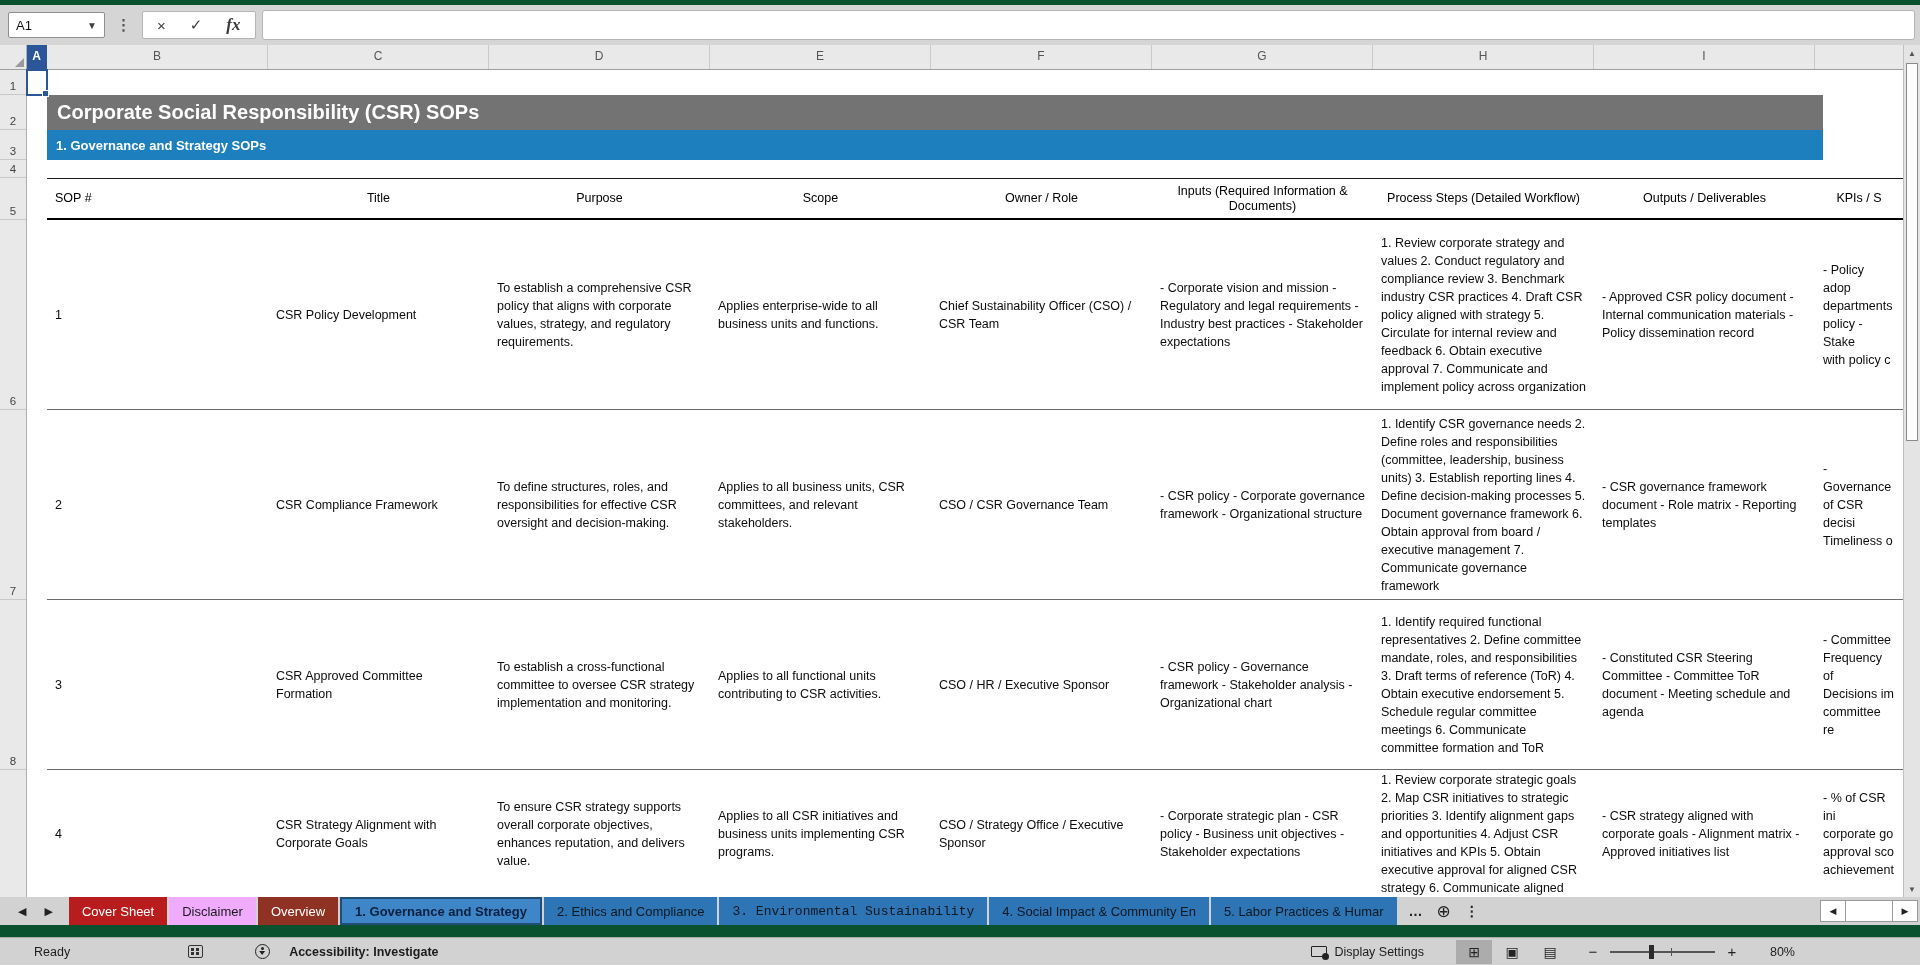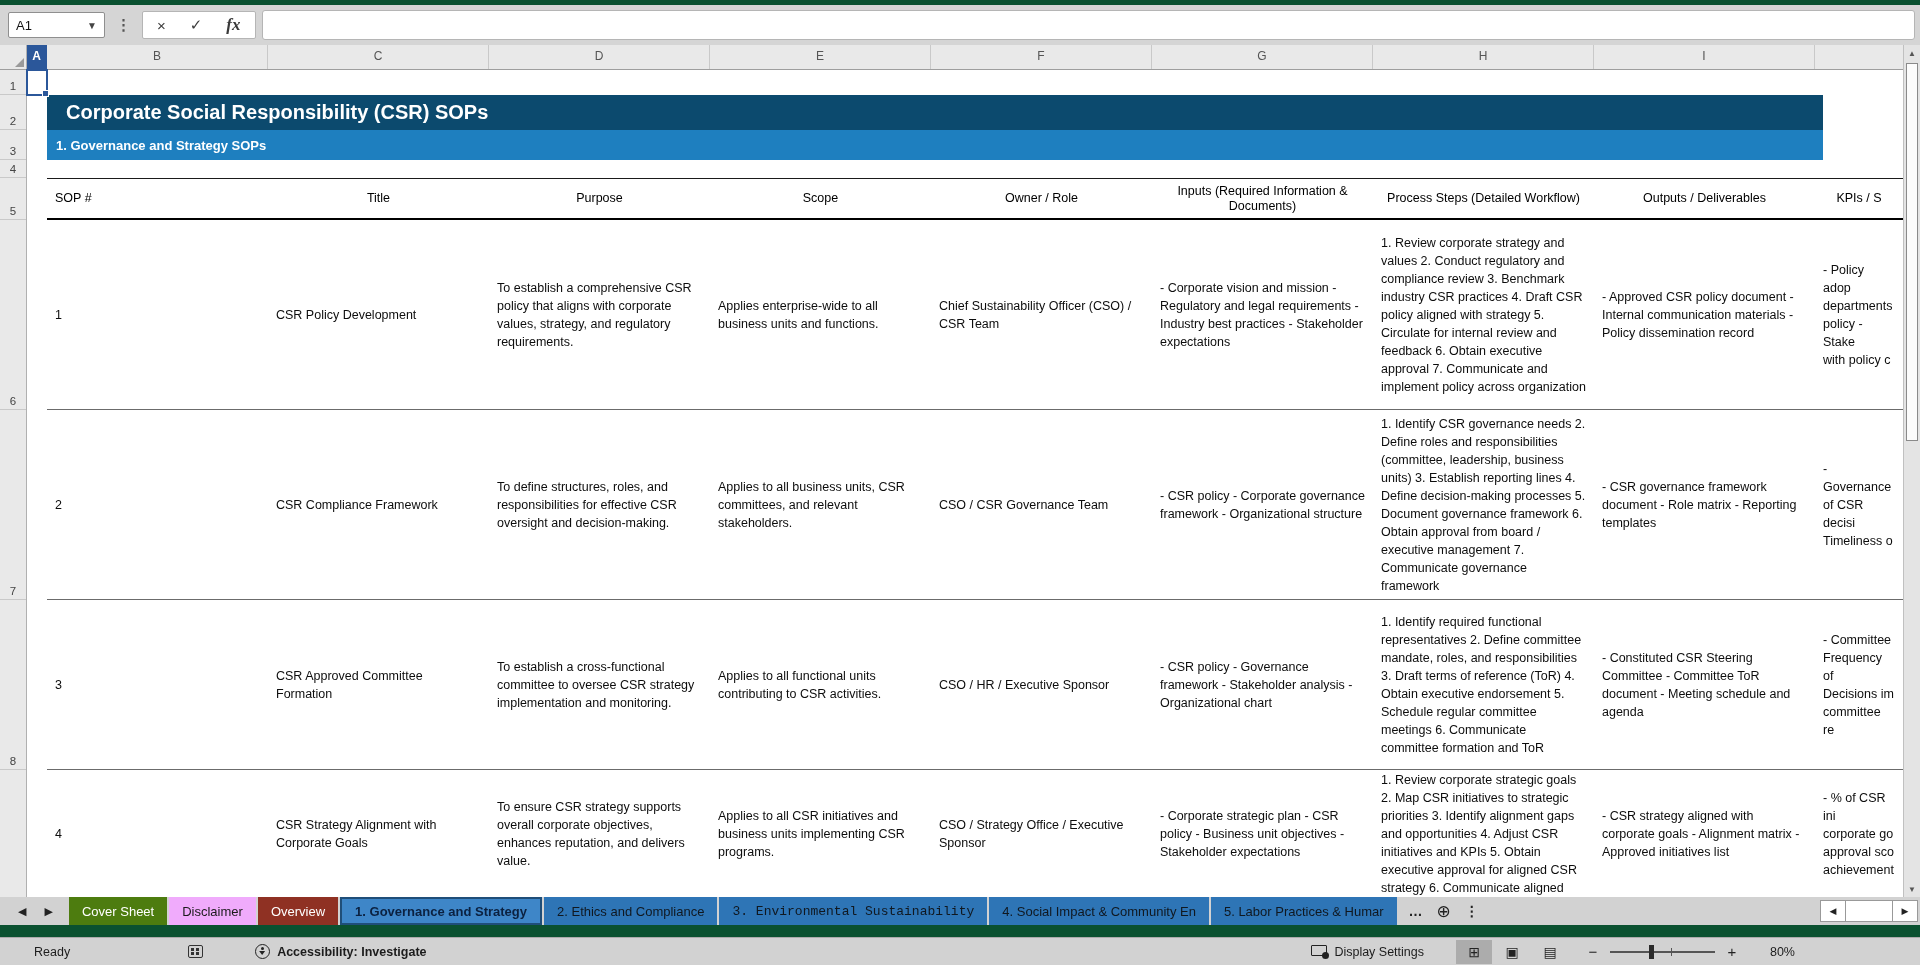--- a/index.html
+++ b/index.html
@@ -27,22 +27,22 @@
         border-right:1px solid #C9C9C9;box-sizing:border-box;}
   .colh.sel{width:20px;background:#2B579A;color:#fff;font-weight:bold;border-right:1px solid #2B579A;}
   .colh.fill{flex:1;border-right:none;}
   
   .gutter{position:absolute;left:0;top:70px;width:27px;height:827px;background:#E9E9E9;
           border-right:1px solid #B0B0B0;box-sizing:border-box;}
   .rl{display:flex;align-items:flex-end;justify-content:center;font-size:11.5px;color:#444;
       border-bottom:1px solid #C9C9C9;box-sizing:border-box;padding-bottom:2px;}
   
   .rows{position:absolute;left:47px;top:70px;width:1856px;height:827px;overflow:hidden;background:#fff;}
-  .banner-black{height:35px;width:1776px;background:#0c4a6e;color:#fff;font-weight:bold;font-size:20px;
-                display:flex;align-items:center;padding-left:19px;box-sizing:border-box;}
+  .banner-black{height:35px;width:1776px;background:#737373;color:#fff;font-weight:bold;font-size:20px;
+                display:flex;align-items:center;padding-left:10px;box-sizing:border-box;}
   .banner-blue{height:30px;width:1776px;background:#1E7FBF;color:#fff;font-weight:bold;font-size:13px;
                display:flex;align-items:center;padding-left:9px;box-sizing:border-box;}
   .trow{display:grid;grid-template-columns:repeat(8,221px) 88px;box-sizing:border-box;width:1856px;}
   .thead{height:42px;border-top:1px solid #1a1a1a;border-bottom:2.5px solid #000;font-weight:normal;}
   .thead .c{display:flex;align-items:center;justify-content:center;text-align:center;
             padding:0 6px;font-size:12.5px;line-height:15px;overflow:hidden;}
   .thead .c.sop{justify-content:flex-start;text-align:left;padding-left:8px;}
   .tdata{border-bottom:1px solid #6b6b6b;}
   .tdata.last{border-bottom:none;}
   .tdata .c{display:flex;align-items:center;padding:0 8px;font-size:12.5px;line-height:18px;
@@ -71,26 +71,26 @@
   .hs-btn{width:26px;height:22px;background:#fff;border:1px solid #999;display:flex;align-items:center;
           justify-content:center;font-size:9px;color:#222;box-sizing:border-box;}
   .hs-thumb{width:46px;height:22px;background:#fff;border:1px solid #999;border-left:none;border-right:none;box-sizing:border-box;}
   .green-strip{position:absolute;left:0;top:925px;width:1920px;height:12px;background:#0A5130;}
   
   .statusbar{position:absolute;left:0;top:937px;width:1920px;height:28px;background:#D2D2D2;
              border-top:1px solid #ABABAB;display:flex;align-items:center;font-size:12.5px;color:#1c1c1c;box-sizing:border-box;}
   .sb-ready{margin-left:34px;}
   .macro-icon{margin-left:118px;width:15px;height:13px;border:1.5px solid #333;border-radius:2px;position:relative;box-sizing:border-box;}
   .macro-icon::after{content:"";position:absolute;left:2px;top:2px;width:3px;height:3px;background:#333;box-shadow:5px 0 0 #333,0 4px 0 #333,5px 4px 0 #333;}
-  .acc{margin-left:52px;display:flex;align-items:center;gap:7px;font-weight:bold;}
+  .acc{margin-left:52px;display:flex;align-items:center;gap:19px;font-weight:bold;}
   .acc-icon{width:15px;height:15px;border:1.6px solid #222;border-radius:50%;position:relative;box-sizing:border-box;}
   .acc-icon::before{content:"";position:absolute;left:4.6px;top:2px;width:3px;height:3px;border-radius:50%;background:#222;}
   .acc-icon::after{content:"";position:absolute;left:3px;top:6px;width:6px;height:4px;background:#222;clip-path:polygon(0 0,100% 0,50% 100%);}
   .sb-right{margin-left:auto;display:flex;align-items:center;margin-right:125px;}
-  .ds{display:flex;align-items:flex-start;gap:7px;}
+  .ds{display:flex;align-items:center;gap:7px;}
   .ds-icon{width:16px;height:11px;border:1.6px solid #222;border-radius:1px;position:relative;box-sizing:border-box;}
   .ds-icon::after{content:"";position:absolute;right:-3px;bottom:-4px;width:7px;height:7px;border-radius:50%;background:#222;}
   .views{display:flex;align-items:center;margin-left:32px;gap:2px;}
   .vbtn{width:36px;height:24px;display:flex;align-items:center;justify-content:center;font-size:14px;color:#222;}
   .vbtn.active{background:#ACACAC;}
   .zoomer{display:flex;align-items:center;margin-left:18px;gap:10px;}
   .zminus,.zplus{font-size:15px;color:#222;width:14px;text-align:center;}
   .ztrack{width:105px;height:2px;background:#555;position:relative;}
   .ztick{position:absolute;left:58%;top:-3px;width:1px;height:8px;background:#555;}
   .zthumb{position:absolute;left:37%;top:-6px;width:5px;height:14px;background:#2b2b2b;}
@@ -229,21 +229,21 @@
     <div class="vs-btn">▲</div>
     <div class="vs-thumb"></div>
     <div class="vs-btn dn">▼</div>
   </div>
 
   <div class="tabbar">
     <div class="tab-nav">
       <span>◀</span>
       <span>▶</span>
     </div>
-    <div class="tab" style="background: #4d7c0f; color: rgb(255, 255, 255);">Cover Sheet</div>
+    <div class="tab" style="background: #b91c1c; color: rgb(255, 255, 255);">Cover Sheet</div>
     <div class="tab" style="background: #f0abfc; color: rgb(26, 26, 26);">Disclaimer</div>
     <div class="tab" style="background: rgb(143, 49, 35); color: rgb(255, 255, 255);">Overview</div>
     <div class="tab active" style="background: rgb(62, 134, 200); color: rgb(11, 33, 64);">1. Governance and Strategy</div>
     <div class="tab" style="background: rgb(46, 117, 182); color: rgb(16, 24, 32);">2. Ethics and Compliance</div>
     <div class="tab" style="background: rgb(46, 117, 182); color: rgb(16, 24, 32); font-family: Liberation Mono, monospace;">3. Environmental Sustainability</div>
     <div class="tab" style="background: rgb(46, 117, 182); color: rgb(16, 24, 32);">4. Social Impact &amp; Community En</div>
     <div class="tab" style="background: rgb(46, 117, 182); color: rgb(16, 24, 32);">5. Labor Practices &amp; Humar</div>
     <div class="tab-extras">
       <span class="dots3">…</span>
       <span class="plus">⊕</span>

